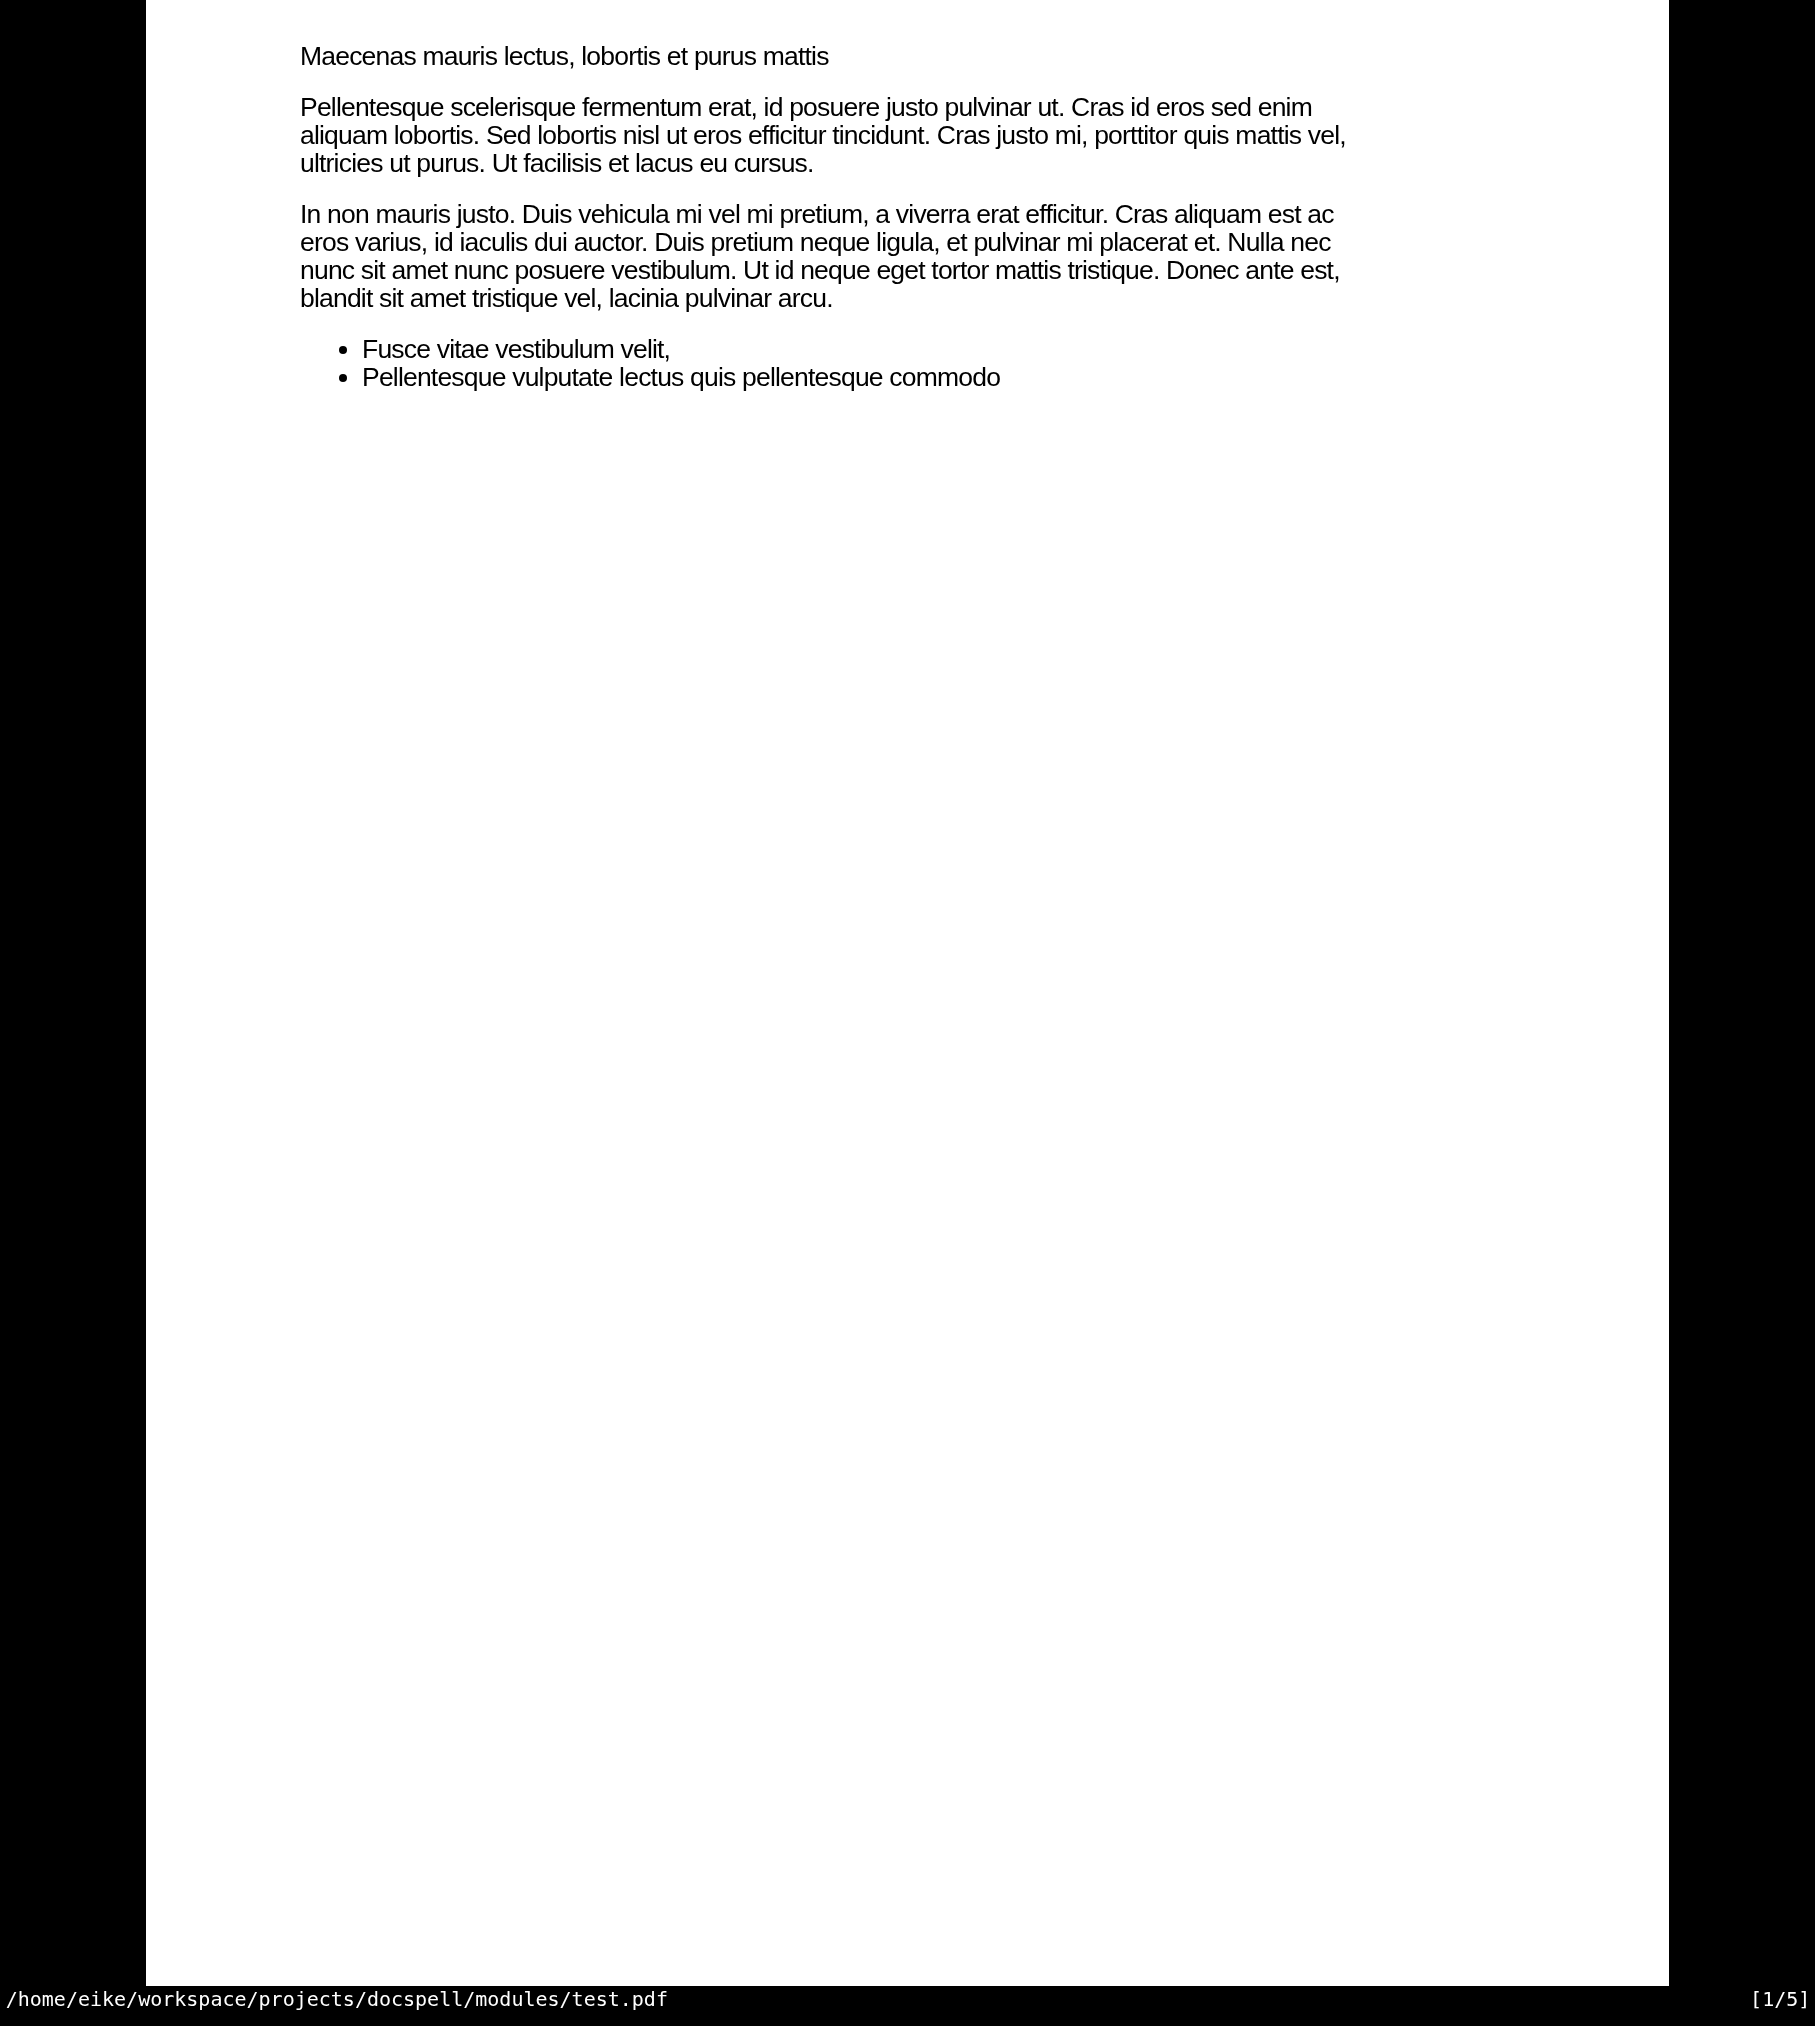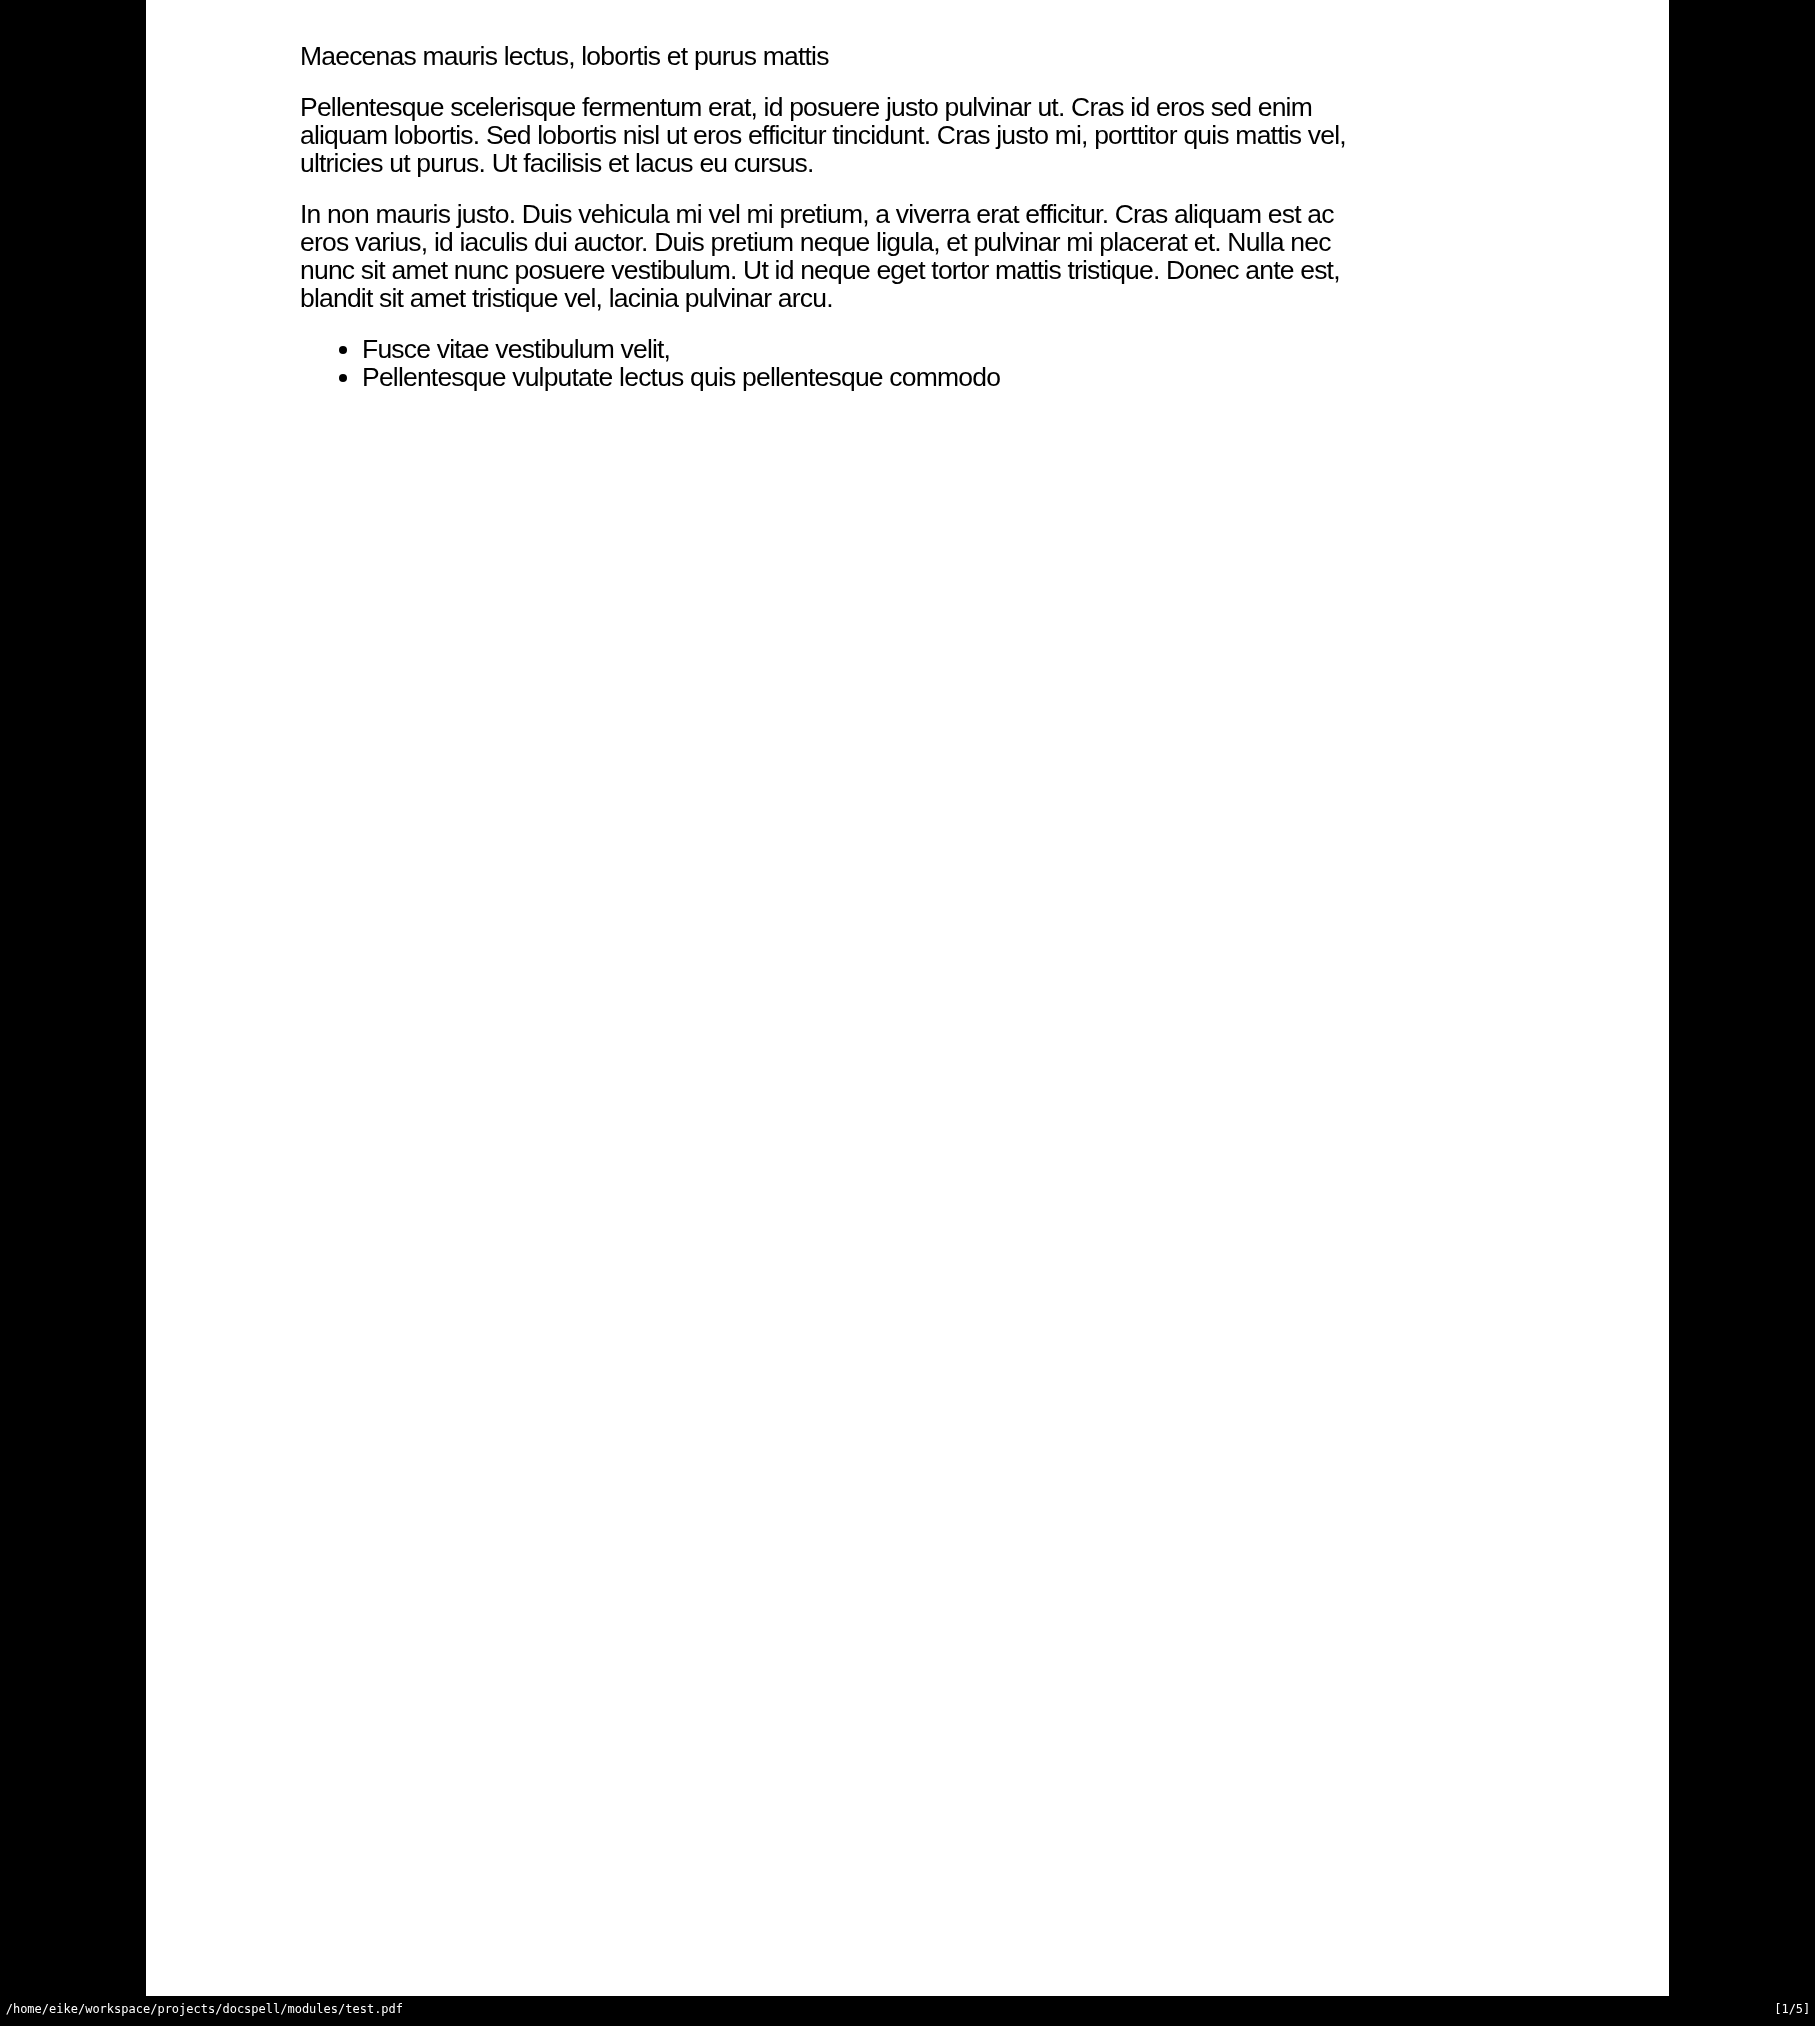--- a/index.html
+++ b/index.html
@@ -42,27 +42,27 @@
     margin: 0 0 23px 0;
     padding: 0 0 0 62px;
     list-style: disc outside;
   }
   .content li {
     white-space: pre-line;
   }
   .statusbar {
     position: absolute;
     left: 0;
-    bottom: 4px;
+    bottom: 14px;
     width: 100%;
     height: 26.5px;
     background: #000000;
     color: #ffffff;
     font-family: "DejaVu Sans Mono", monospace;
-    font-size: 12px;
+    font-size: 20px;
     display: flex;
     justify-content: space-between;
     align-items: center;
     padding: 0 4.7px 0 5.7px;
     box-sizing: border-box;
     white-space: pre;
   }
 </style>
 </head>
 <body>

